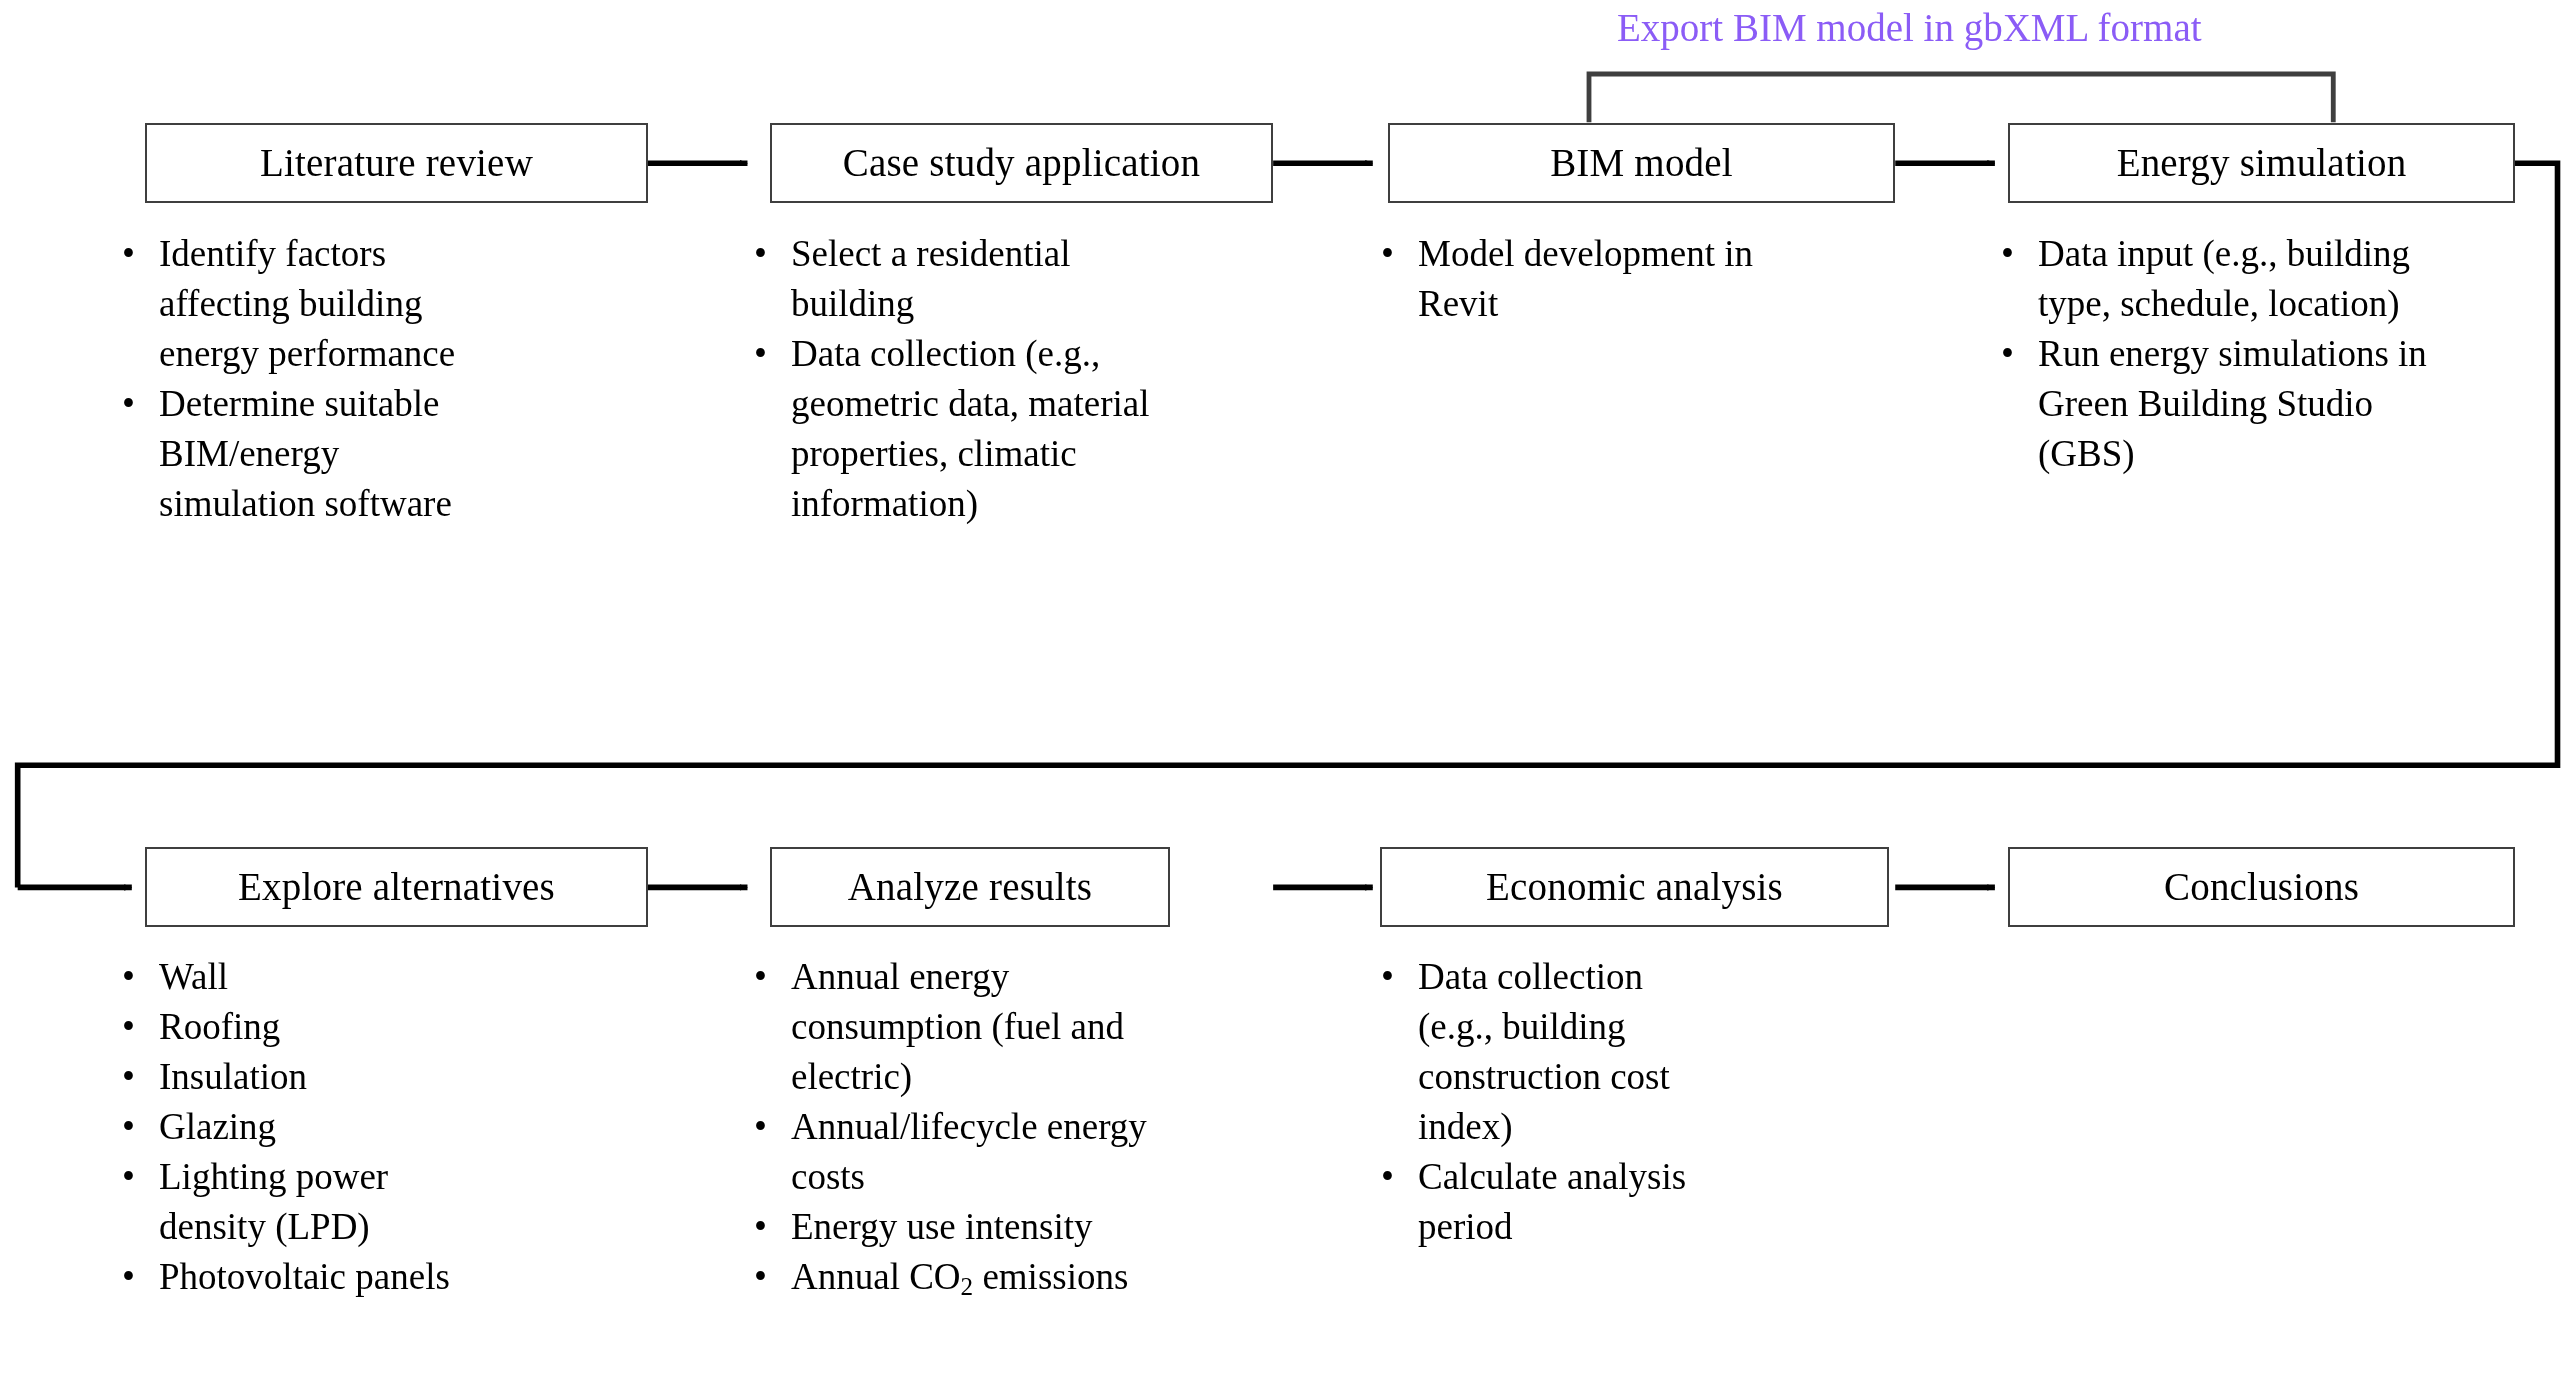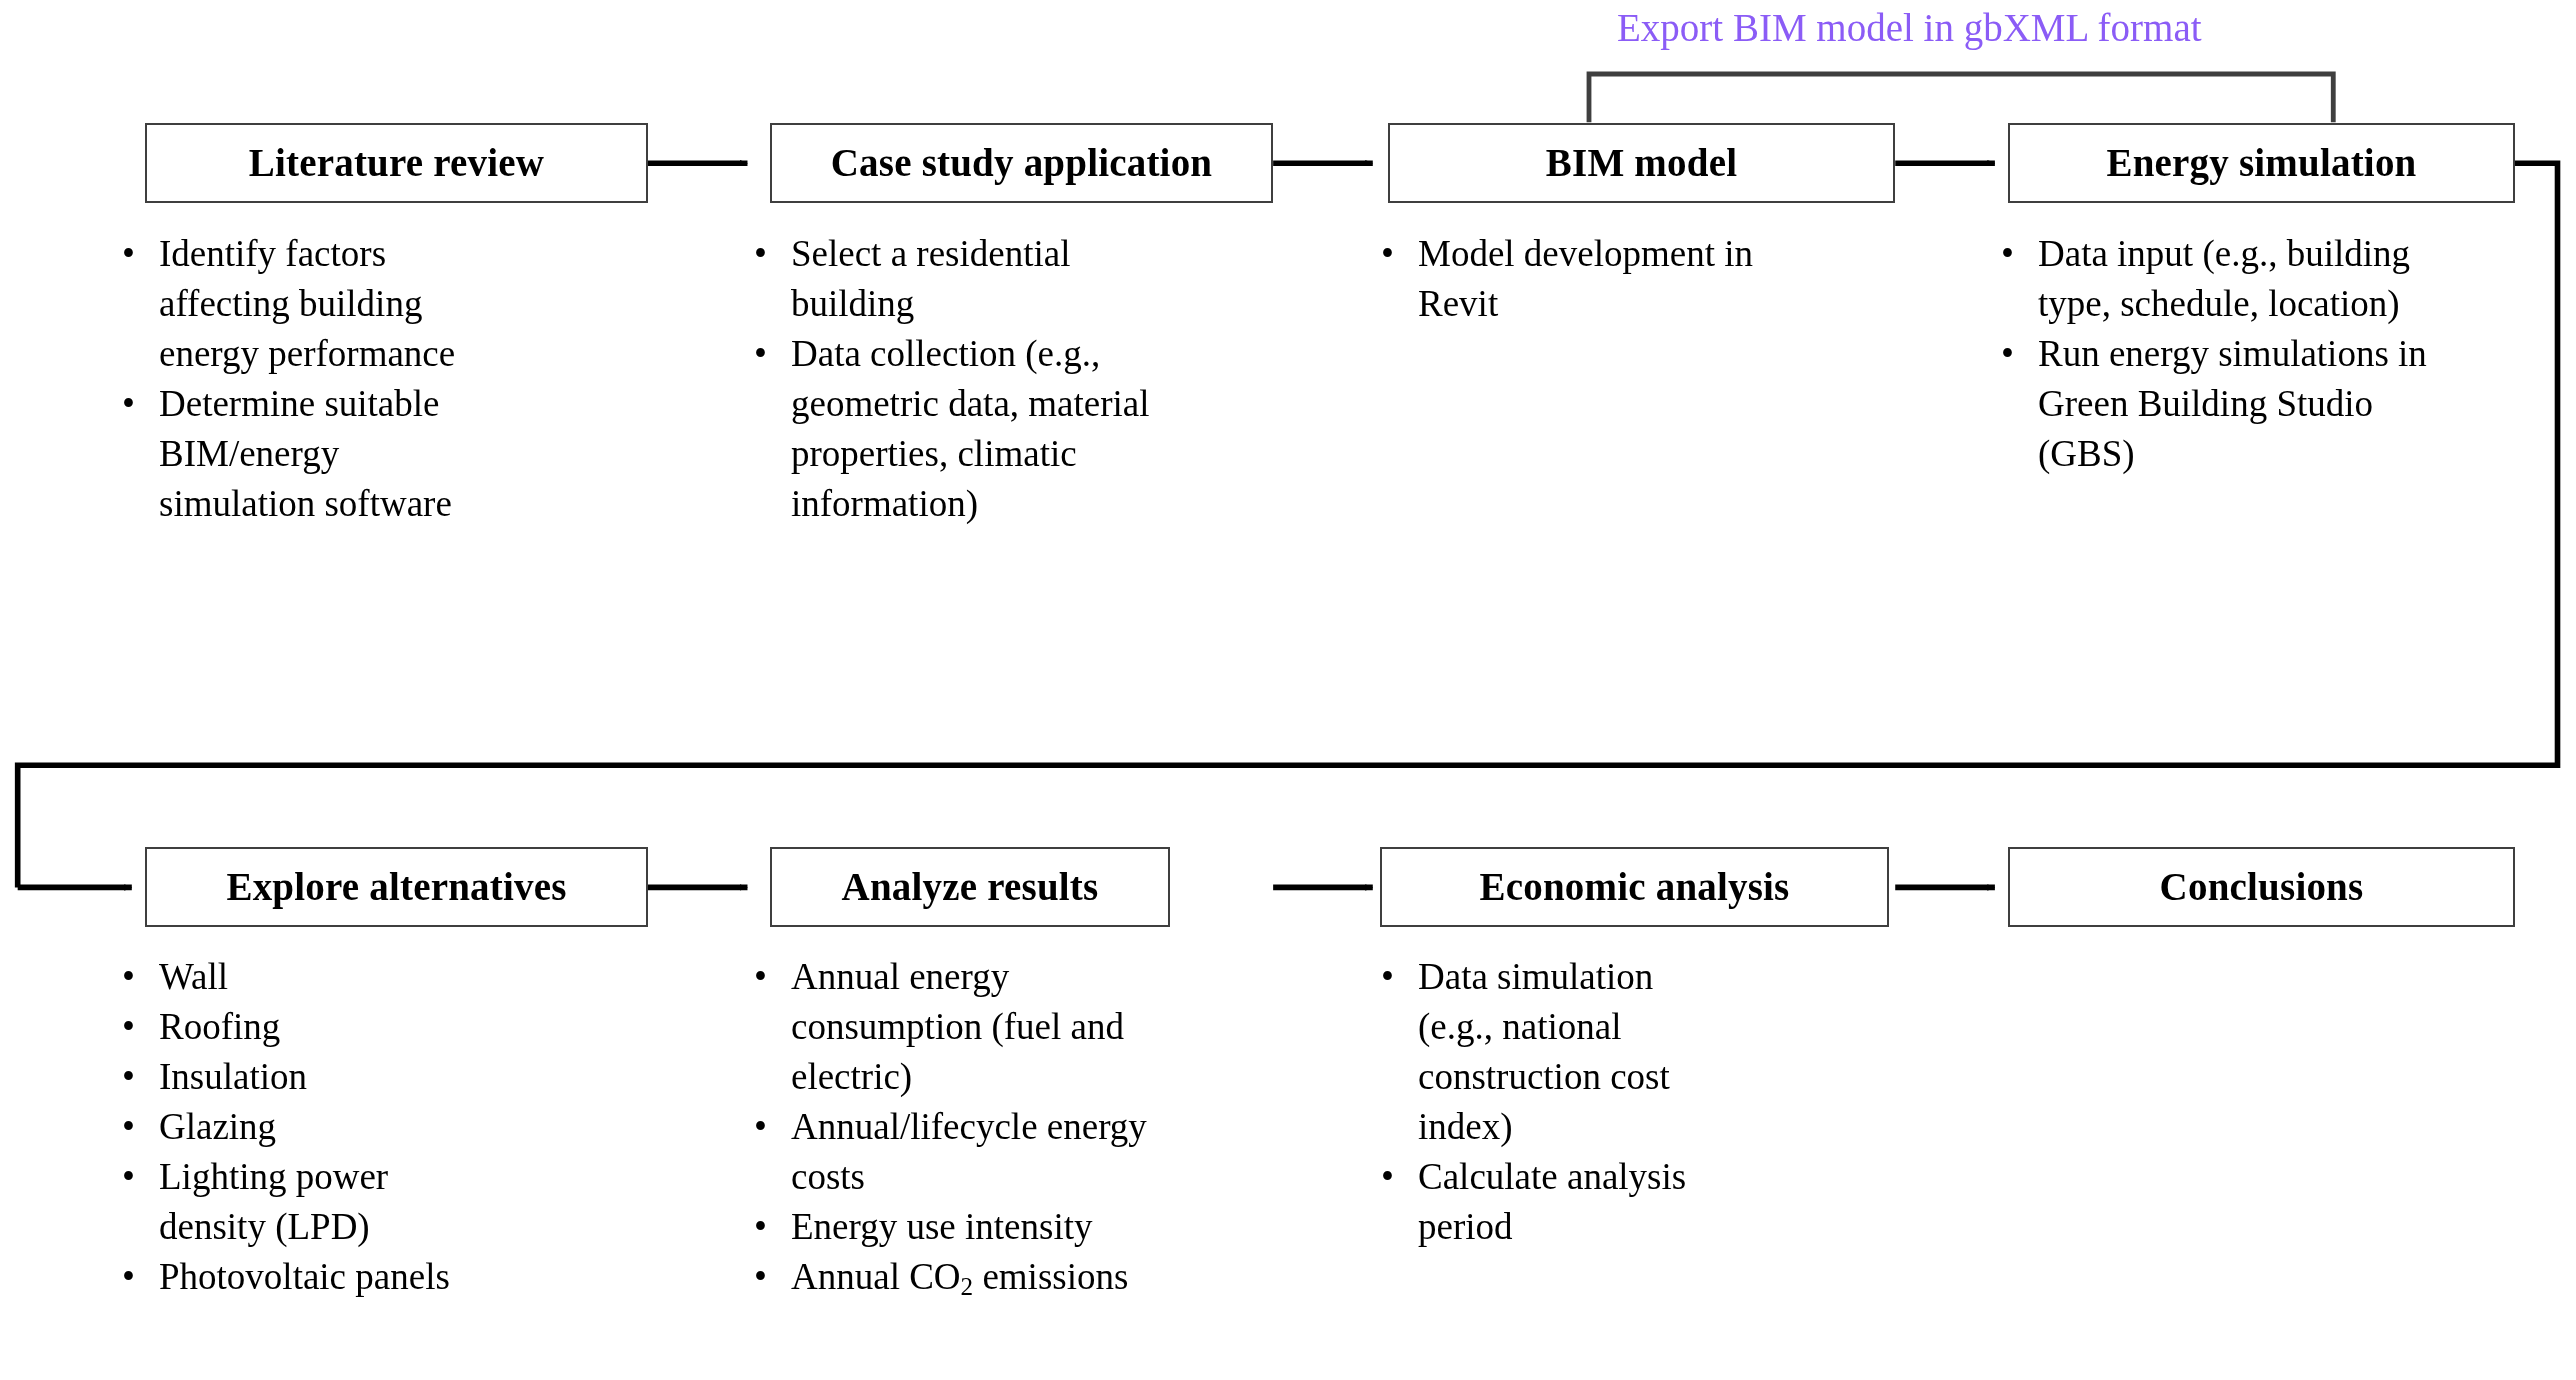--- a/index.html
+++ b/index.html
@@ -29,21 +29,20 @@
     display:flex;
     align-items:center;
     justify-content:center;
   }
   .node-label{
     font-size:39px;
     line-height:1.05;
     letter-spacing:0.2px;
     white-space:nowrap;
     color:#000000;
-    font-weight:bold;
   }
   .bullet-list{
     position:absolute;
     box-sizing:border-box;
   }
   .bullet-row{
     display:flex;
     align-items:flex-start;
     margin-bottom:0px;
   }
@@ -229,21 +228,21 @@
       </div>
       <div class="bullet-row">
         <span class="bullet-dot">•</span>
         <span class="bullet-text">Annual CO<sub>2</sub> emissions</span>
       </div>
     </div>
 
   <div class="bullet-list" style="left:1381px; top:952px; width:338px;">
       <div class="bullet-row">
         <span class="bullet-dot">•</span>
-        <span class="bullet-text">Data simulation (e.g., national construction cost index)</span>
+        <span class="bullet-text">Data collection (e.g., building construction cost index)</span>
       </div>
       <div class="bullet-row">
         <span class="bullet-dot">•</span>
         <span class="bullet-text">Calculate analysis period</span>
       </div>
     </div>
 
 </div>
 
 

